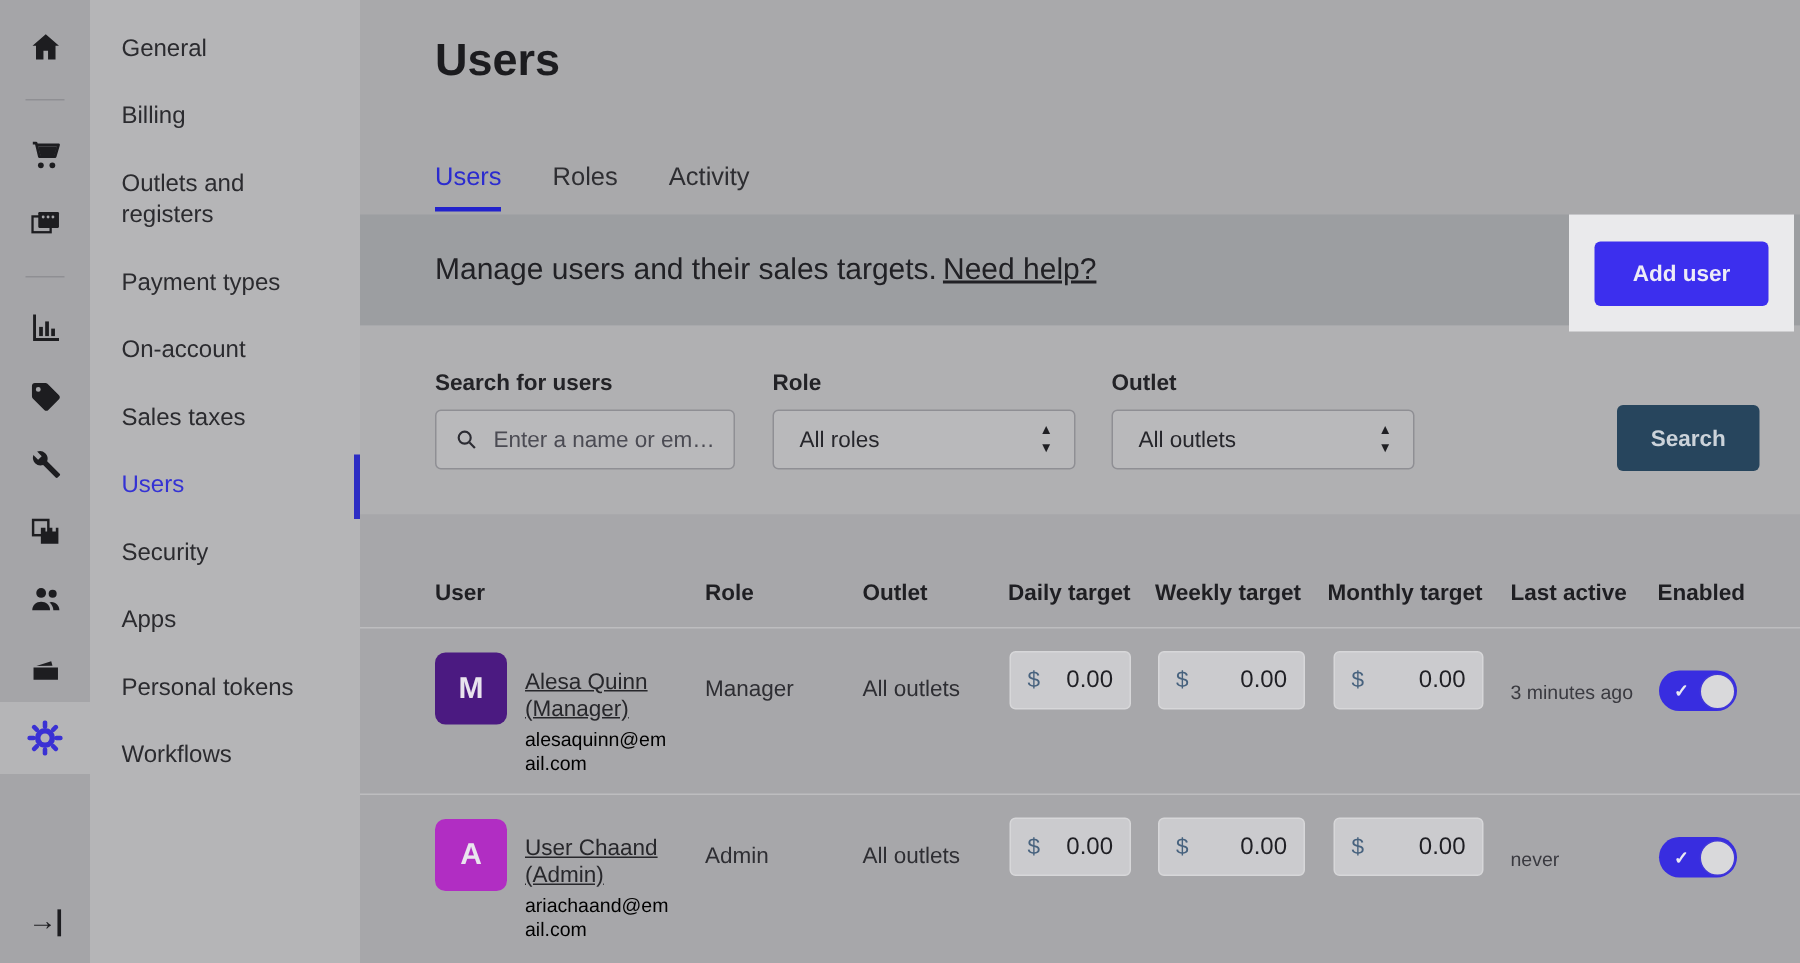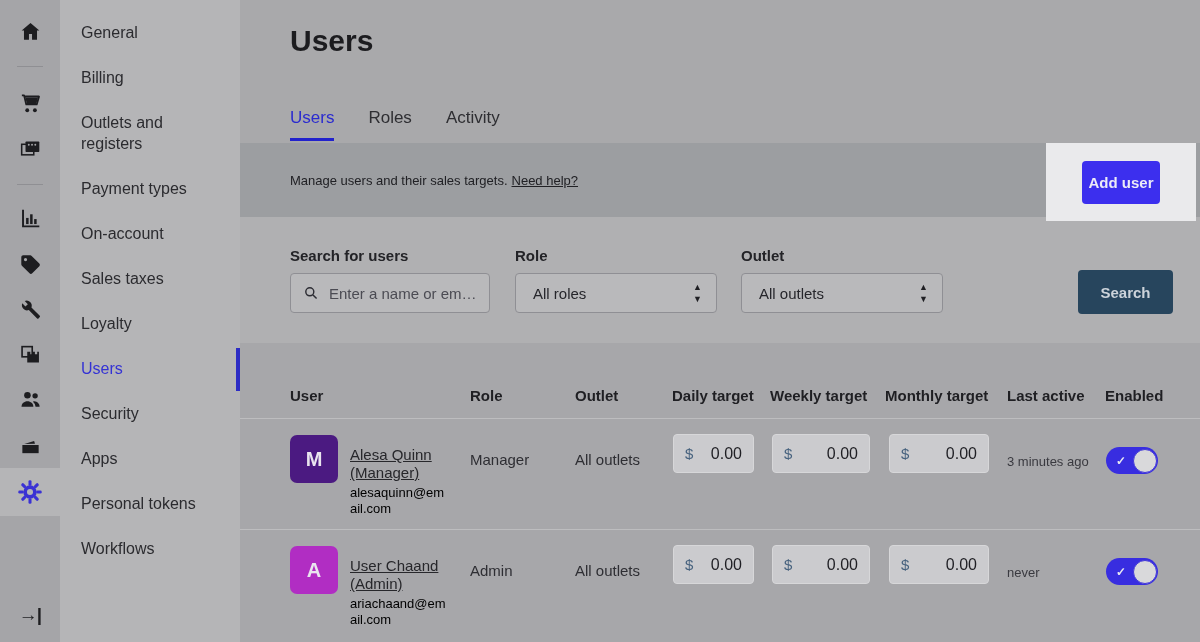--- a/index.html
+++ b/index.html
@@ -21,25 +21,25 @@
 
   
   .main { position:absolute; left:240px; top:0; width:960px; height:642px; }
   .page-header { position:absolute; left:0; right:0; top:0; height:143px; background:#a9a9ab; }
   .page-title { position:absolute; left:50px; top:24px; font-size:30px; font-weight:700; color:#1c1c1f; }
   .tabs { position:absolute; left:50px; bottom:2px; display:flex; gap:34px; }
   .tab { font-size:17px; color:#2e2e32; padding-bottom:10px; border-bottom:3px solid transparent; cursor:pointer; }
   .tab.active { color:#2b2bcf; border-bottom-color:#2222cc; }
 
   .banner { position:absolute; left:0; right:0; top:143px; height:74px; background:#9c9ea1; display:flex; align-items:center; }
-  .banner p { margin-left:50px; font-size:13px; color:#212125; }
+  .banner p { margin-left:50px; font-size:20px; color:#212125; }
   .help-link { color:#212125; text-decoration:underline; margin-left:4px; cursor:pointer; }
 
   .spotlight { position:absolute; left:806px; top:143px; width:150px; height:78px; background:#eaeaec; z-index:5; display:flex; align-items:center; justify-content:center; }
-  .add-user-btn { width:78px; height:43px; background:#3c2fee; border:none; border-radius:4px; color:#ecebf7; font-size:15px; font-weight:700; font-family:inherit; cursor:pointer; }
+  .add-user-btn { width:116px; height:43px; background:#3c2fee; border:none; border-radius:4px; color:#ecebf7; font-size:15px; font-weight:700; font-family:inherit; cursor:pointer; }
 
   
   .filters { position:absolute; left:0; right:0; top:217px; height:126px; background:#b0b0b2; }
   .fgroup { position:absolute; top:30px; }
   .fgroup label { display:block; font-size:15px; font-weight:700; color:#232327; height:18px; margin-bottom:8px; }
   .search-box { position:relative; width:200px; height:52px; }
   .search-box svg { position:absolute; left:13px; top:12px; }
   .search-box input { width:200px; height:40px; border:1px solid #8f8f94; border-radius:4px; background:#b9b9bb; padding:0 10px 0 38px; font-size:15px; color:#2a2a2e; font-family:inherit; outline:none; }
   .search-box input::placeholder { color:#4b4b53; opacity:1; }
   .select { position:relative; width:202px; height:40px; border:1px solid #8f8f94; border-radius:4px; background:#b9b9bb; display:flex; align-items:center; padding:0 56px 0 17px; font-size:15px; color:#26262b; cursor:pointer; }
@@ -160,21 +160,20 @@
     </div>
   </nav>
 
   <nav class="menu">
     <div class="menu-item">General</div>
     <div class="menu-item">Billing</div>
     <div class="menu-item">Outlets and registers</div>
     <div class="menu-item">Payment types</div>
     <div class="menu-item">On-account</div>
     <div class="menu-item">Sales taxes</div>
-    <div class="menu-item">Loyalty</div>
     <div class="menu-item active">Users</div>
     <div class="menu-item">Security</div>
     <div class="menu-item">Apps</div>
     <div class="menu-item">Personal tokens</div>
     <div class="menu-item">Workflows</div>
   </nav>
 
   <main class="main">
     <header class="page-header">
       <h1 class="page-title">Users</h1>

